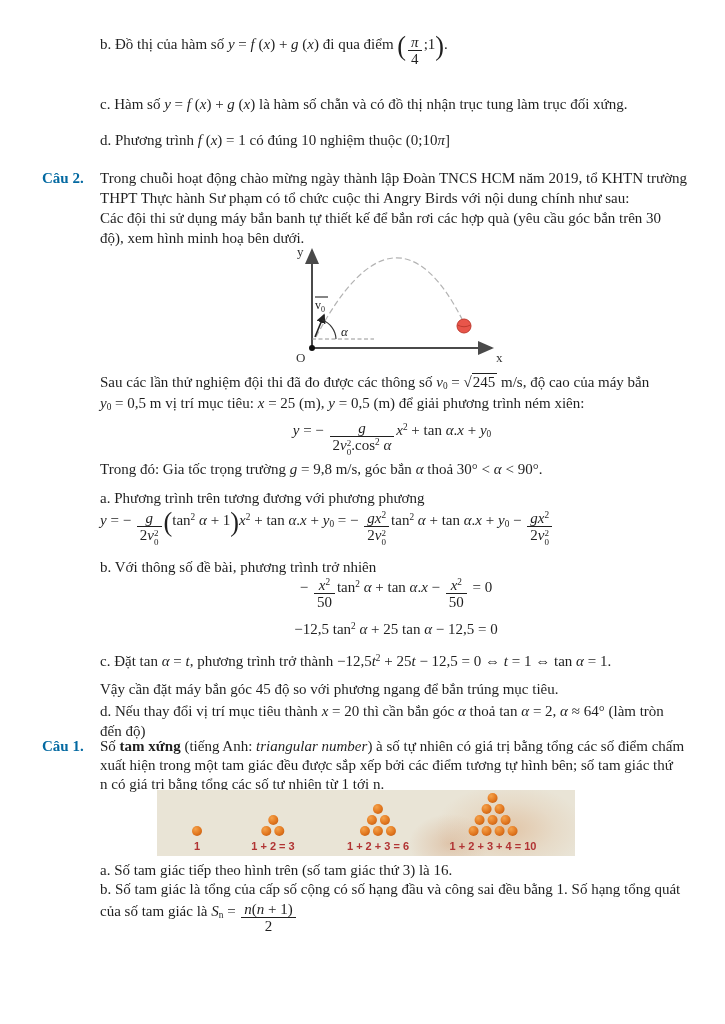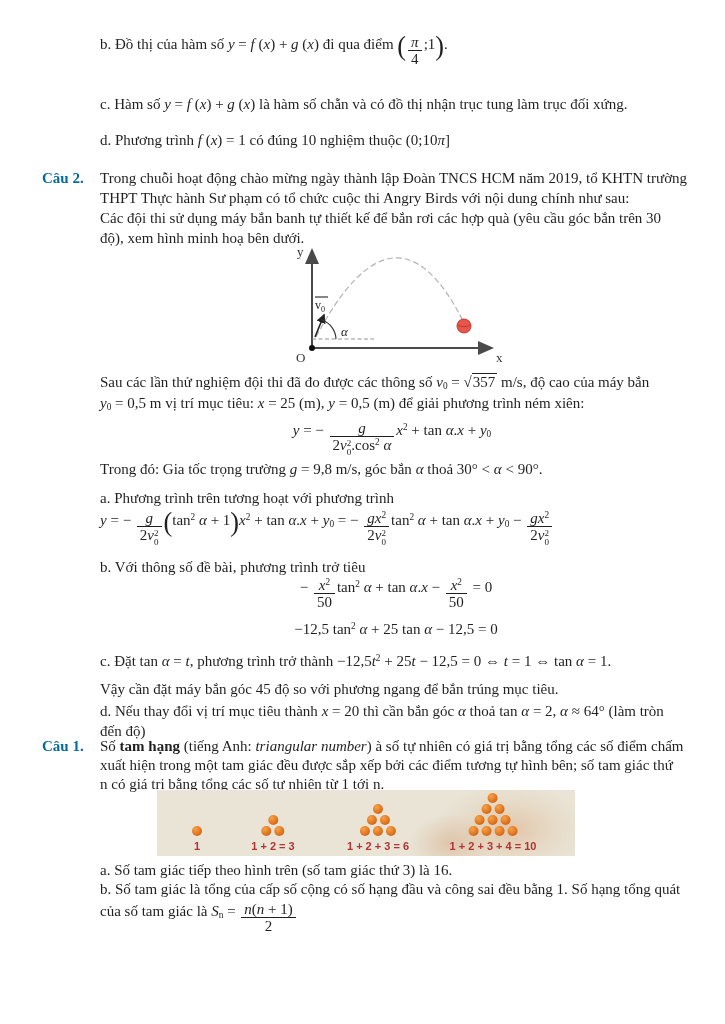--- a/index.html
+++ b/index.html
@@ -82,41 +82,41 @@
   <text x="71" y="98" font-size="13" font-style="italic" fill="#222222">α</text>
 
   <circle cx="194" cy="88" r="7" fill="#e8554a" stroke="#bf3b30" stroke-width="1"></circle>
   <path d="M187.5,87 q6.5,3.5 13,0" fill="none" stroke="#bf3b30" stroke-width="1"></path>
 
   <text x="27" y="18" font-size="13" fill="#333333">y</text>
   <text x="226" y="124" font-size="13" fill="#333333">x</text>
   <text x="26" y="124" font-size="13" fill="#333333">O</text>
 </svg>
 
-<div class="abs line" style="left:100px;top:372px">Sau các lần thử nghiệm đội thi đã đo được các thông số <i>v</i><sub>0</sub> = <span class="sqrt">√<span class="rad">357</span></span> m/s, độ cao của máy bắn</div>
+<div class="abs line" style="left:100px;top:372px">Sau các lần thử nghiệm đội thi đã đo được các thông số <i>v</i><sub>0</sub> = <span class="sqrt">√<span class="rad">245</span></span> m/s, độ cao của máy bắn</div>
 <div class="abs line" style="left:100px;top:393px"><i>y</i><sub>0</sub> = 0,5 m vị trí mục tiêu: <i>x</i> = 25 (m), <i>y</i> = 0,5 (m) để giải phương trình ném xiên:</div>
 
 <div class="abs eqline center" style="left:96px;top:420px"><i>y</i> = − <span class="frac"><span class="num"><i>g</i></span><span class="den">2<i>v</i><span class="ss"><span>2</span><span>0</span></span>.cos<sup>2</sup> <i>α</i></span></span><i>x</i><sup>2</sup> + tan <i>α</i>.<i>x</i> + <i>y</i><sub>0</sub></div>
 
 <div class="abs line" style="left:100px;top:459px">Trong đó: Gia tốc trọng trường <i>g</i> = 9,8 m/s, góc bắn <i>α</i> thoả 30° &lt; <i>α</i> &lt; 90°.</div>
 
-<div class="abs line" style="left:100px;top:488px">a. Phương trình trên tương hoạt với phương trình</div>
+<div class="abs line" style="left:100px;top:488px">a. Phương trình trên tương đương với phương phương</div>
 <div class="abs eqline" style="left:100px;top:510px"><i>y</i> = − <span class="frac"><span class="num"><i>g</i></span><span class="den">2<i>v</i><span class="ss"><span>2</span><span>0</span></span></span></span><span class="bp">(</span>tan<sup>2</sup> <i>α</i> + 1<span class="bp">)</span><i>x</i><sup>2</sup> + tan <i>α</i>.<i>x</i> + <i>y</i><sub>0</sub> = − <span class="frac"><span class="num"><i>gx</i><sup>2</sup></span><span class="den">2<i>v</i><span class="ss"><span>2</span><span>0</span></span></span></span>tan<sup>2</sup> <i>α</i> + tan <i>α</i>.<i>x</i> + <i>y</i><sub>0</sub> − <span class="frac"><span class="num"><i>gx</i><sup>2</sup></span><span class="den">2<i>v</i><span class="ss"><span>2</span><span>0</span></span></span></span></div>
 
-<div class="abs line" style="left:100px;top:557px">b. Với thông số đề bài, phương trình trở tiêu</div>
+<div class="abs line" style="left:100px;top:557px">b. Với thông số đề bài, phương trình trở nhiên</div>
 <div class="abs eqline center" style="left:100px;top:577px">− <span class="frac"><span class="num"><i>x</i><sup>2</sup></span><span class="den">50</span></span>tan<sup>2</sup> <i>α</i> + tan <i>α</i>.<i>x</i> − <span class="frac"><span class="num"><i>x</i><sup>2</sup></span><span class="den">50</span></span> = 0</div>
 <div class="abs eqline center" style="left:100px;top:621px">−12,5 tan<sup>2</sup> <i>α</i> + 25 tan <i>α</i> − 12,5 = 0</div>
 
 <div class="abs line" style="left:100px;top:651px">c. Đặt tan <i>α</i> = <i>t</i>, phương trình trở thành −12,5<i>t</i><sup>2</sup> + 25<i>t</i> − 12,5 = 0 ⇔ <i>t</i> = 1 ⇔ tan <i>α</i> = 1.</div>
 <div class="abs line" style="left:100px;top:679px">Vậy cần đặt máy bắn góc 45 độ so với phương ngang để bắn trúng mục tiêu.</div>
 <div class="abs line" style="left:100px;top:701px">d. Nếu thay đổi vị trí mục tiêu thành <i>x</i> = 20 thì cần bắn góc <i>α</i> thoả tan <i>α</i> = 2, <i>α</i> ≈ 64° (làm tròn</div>
 <div class="abs line" style="left:100px;top:721px">đến độ)</div>
 
 <div class="abs qlabel line" style="left:42px;top:736px">Câu 1.</div>
-<div class="abs line" style="left:100px;top:736px">Số <b>tam hạng</b> (tiếng Anh: <i>triangular number</i>) à số tự nhiên có giá trị bằng tổng các số điểm chấm</div>
+<div class="abs line" style="left:100px;top:736px">Số <b>tam xứng</b> (tiếng Anh: <i>triangular number</i>) à số tự nhiên có giá trị bằng tổng các số điểm chấm</div>
 <div class="abs line" style="left:100px;top:755px">xuất hiện trong một tam giác đều được sắp xếp bởi các điểm tương tự hình bên; số tam giác thứ</div>
 <div class="abs line" style="left:100px;top:774px">n có giá trị bằng tổng các số tự nhiên từ 1 tới n.</div>
 
 <div class="abs trifig" style="left:157px;top:790px;width:418px;height:66px">
   <div class="wm1"></div>
   <div class="wm2"></div>
 <div class="tri-group" style="left: 40px;">
       <div class="tri-row">
         <span class="dot"></span>
       </div>

